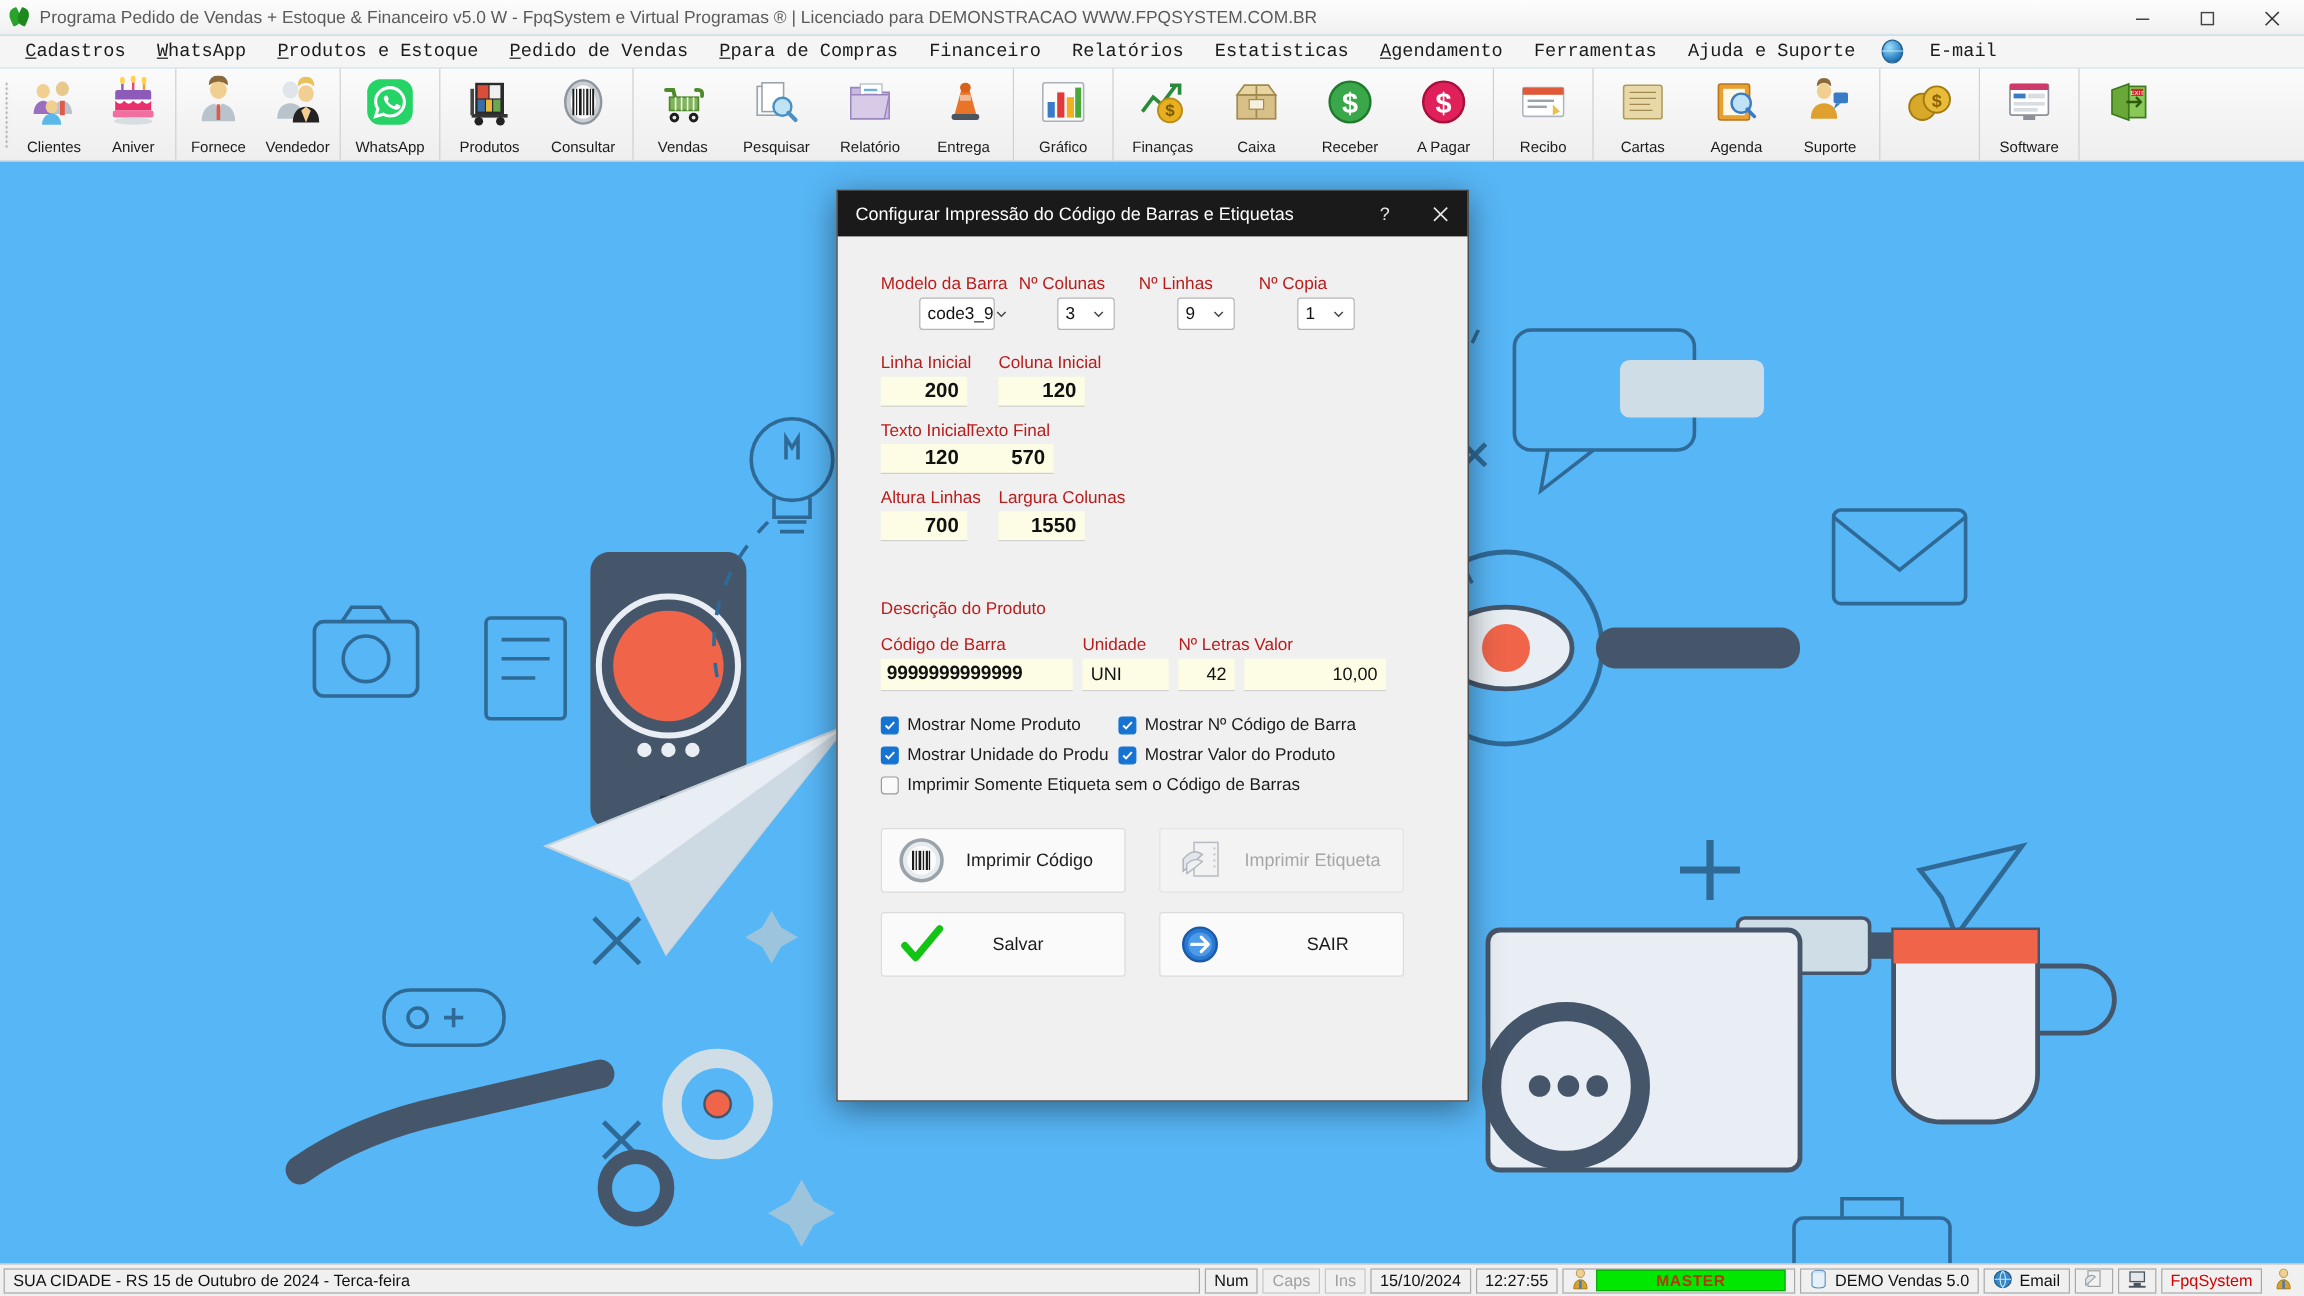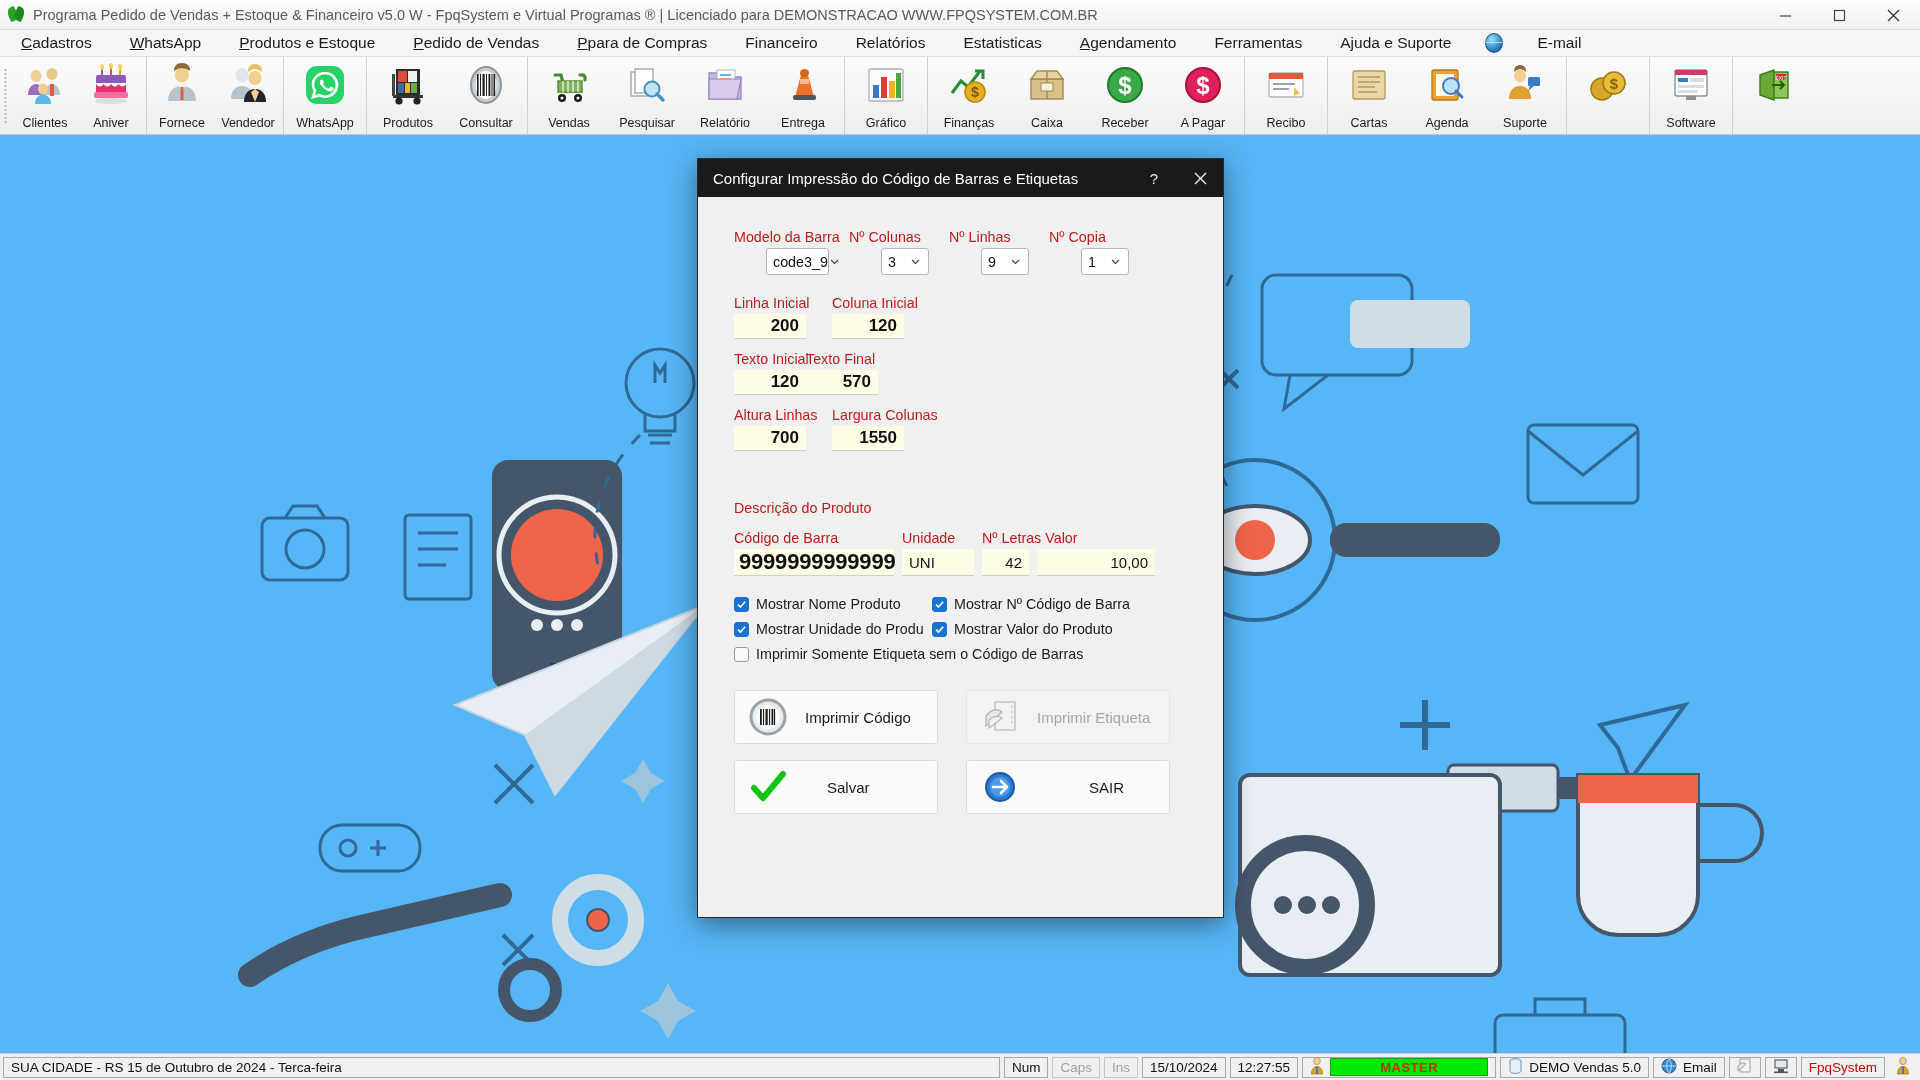--- a/index.html
+++ b/index.html
@@ -31,21 +31,21 @@
   .tb-btns{ position:absolute; right:0; top:0; height:30px; display:flex; }
   .tb-btn{ width:54px; height:30px; display:flex; align-items:center; justify-content:center;
            color:#4a4a4a; font-size:15px; }
   .tb-btn.close{ color:#3a3a3a; }
   .tb-btn svg{ display:block; }
 
   
   .menubar{
     position:absolute; left:0; top:30px; width:1920px; height:27px;
     background:#f5f5f5; border-bottom:1px solid #e2e2e2;
-    display:flex; align-items:center; padding-left:8px; gap:12px;
+    display:flex; align-items:center; padding-left:8px; gap:0;font-family:Liberation Mono, monospace;
   }
   .menu-item{
     font-size:15.5px; color:#1b1b1b; padding:3px 13px; white-space:nowrap;
     line-height:18px;
   }
   .menu-item u{ text-decoration:underline; }
   .menu-globe{ width:24px;height:22px; margin:0 6px; position:relative; }
   .menu-globe .g{ position:absolute; inset:1px 3px; border-radius:50%;
     background:radial-gradient(circle at 35% 30%, #9fe0ff, #2f86c4 60%, #14507e);
     border:1px solid #1b5c8f; }
@@ -130,21 +130,21 @@
     display:flex; align-items:center; justify-content:flex-end;
     font-size:17px; font-weight:bold; color:#111; padding-right:7px;
   }
   .txtbig{
     height:27px; background:#fdfce4; border:none; border-bottom:1px solid #cfcfcf;
     display:flex; align-items:center; font-size:17px; color:#111; padding-left:5px;
     letter-spacing:.1px;
   }
   .txtmono{
     height:27px; background:#fdfce4; border:none; border-bottom:1px solid #cfcfcf;
-    display:flex; align-items:center; font-size:22px; font-weight:bold; color:#111;
+    display:flex; align-items:center; font-size:16px; font-weight:bold; color:#111;
     padding-left:5px; letter-spacing:-.2px;
   }
   .txtplain{
     height:27px; background:#fdfce4; border:none; border-bottom:1px solid #cfcfcf;
     display:flex; align-items:center; font-size:15px; color:#111; padding-left:7px;
   }
   .txtright{
     height:27px; background:#fdfce4; border:none; border-bottom:1px solid #cfcfcf;
     display:flex; align-items:center; justify-content:flex-end; font-size:15px;
     color:#111; padding-right:7px;

